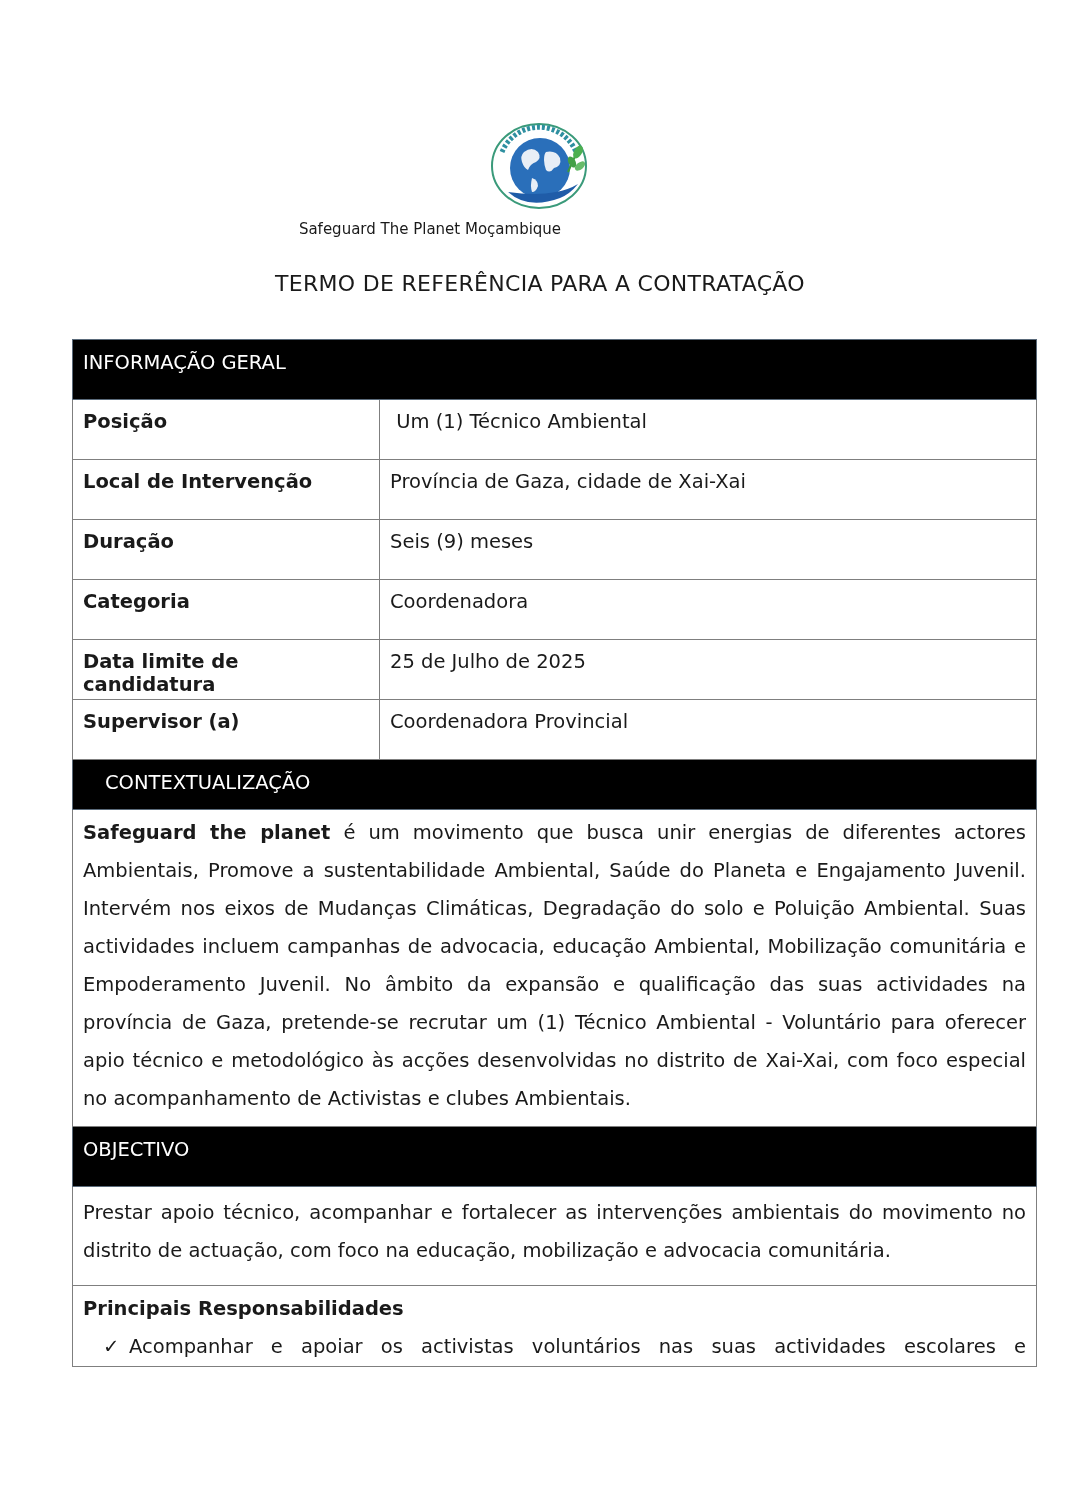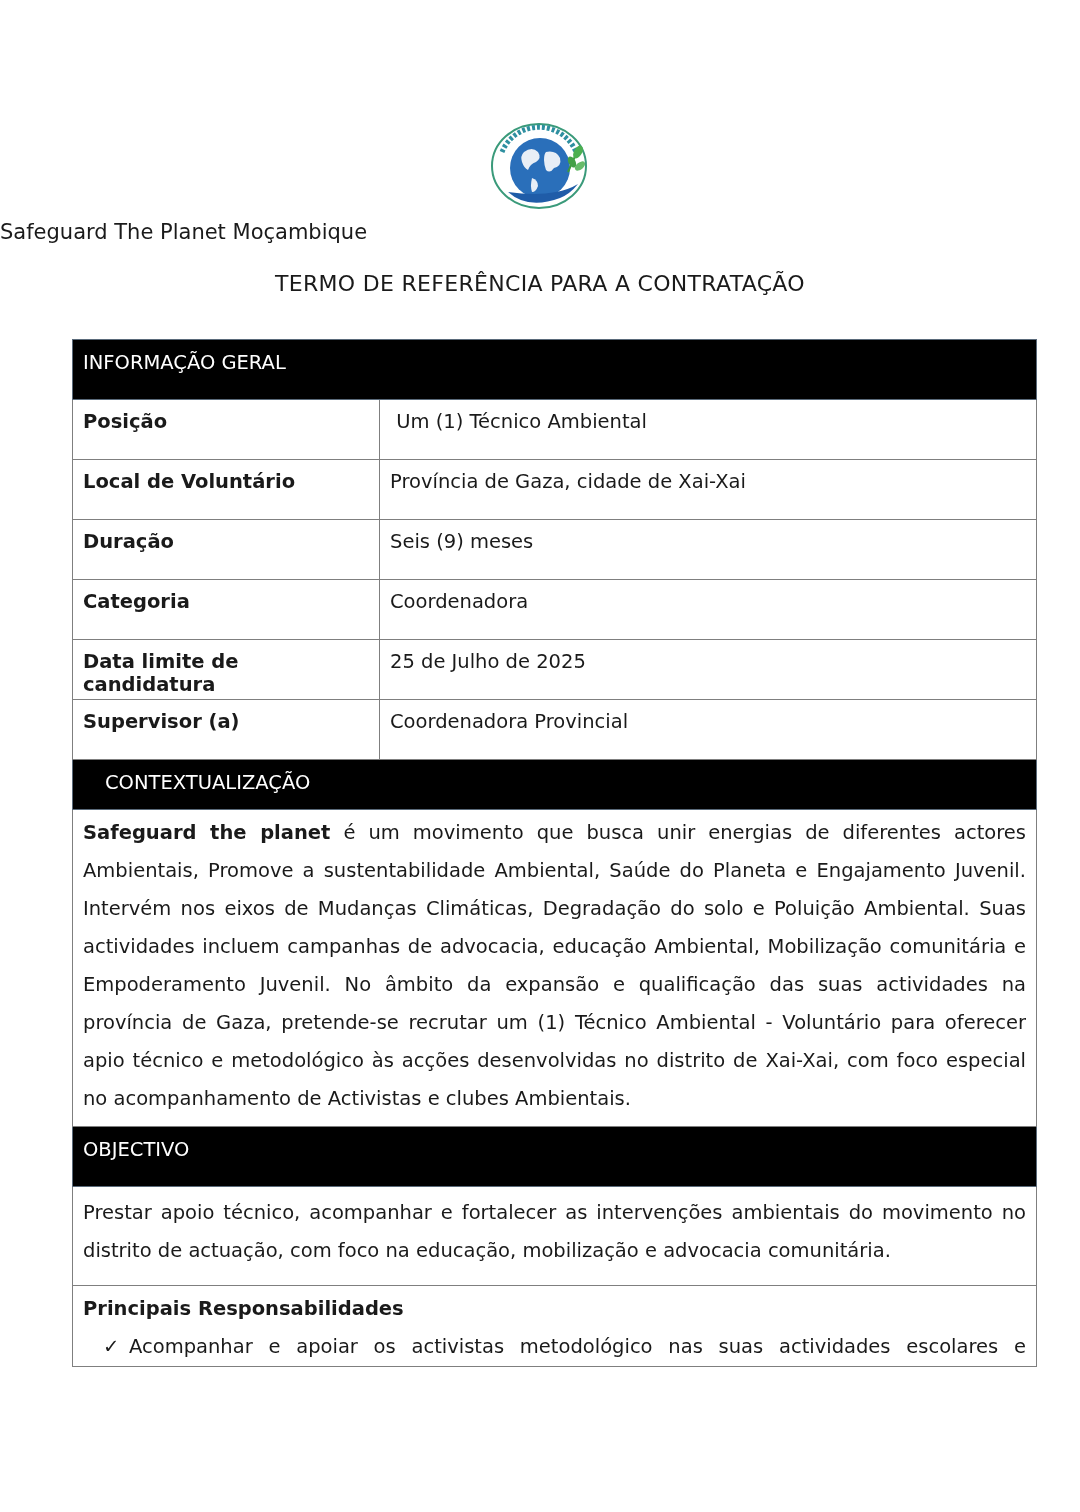--- a/index.html
+++ b/index.html
@@ -1,20 +1,20 @@
 <!DOCTYPE html>
 <html><head>
 <meta charset="utf-8">
 <style>
   html, body { margin:0; padding:0; background:#ffffff; }
   body { width:1080px; height:1512px; position:relative; overflow:hidden;
          font-family:"DejaVu Sans", sans-serif; color:#1a1a1a; }
   .logo { position:absolute; left:488px; top:122px; width:102px; height:90px; }
-  .org-name { position:absolute; left:0; top:220px; width:860px; 
-              font-size:21px; }
+  .org-name { position:absolute; left:0; top:220px; width:860px; text-align:center;
+              font-size:15px; }
   .doc-title { position:absolute; left:0; top:271px; width:1080px; text-align:center;
                font-size:22px; letter-spacing:0.3px; }
   table.tor { position:absolute; left:72px; top:339px; width:965px; border-collapse:collapse;
               font-size:19.5px; table-layout:fixed; }
   table.tor td { border:1.5px solid #7f7f7f; padding:0 10px; vertical-align:top; }
   tr.hdr td { background:#000000; color:#ffffff; border-color:#5a6a7a; }
   tr.hdr.tall td { height:60px; padding-top:11px; box-sizing:border-box; }
   tr.hdr.short td { height:50px; padding-top:11px; box-sizing:border-box;padding-left:32px; }
   tr.info td { height:60px; padding-top:10px; box-sizing:border-box; }
   td.lbl { font-weight:bold; width:287px; }
@@ -54,21 +54,21 @@
     </colgroup>
   <tbody>
       <tr class="hdr tall">
     <td colspan="2">INFORMAÇÃO GERAL</td>
   </tr>
   <tr class="info">
     <td class="lbl">Posição</td>
     <td style="white-space:pre"> Um (1) Técnico Ambiental</td>
   </tr>
   <tr class="info">
-    <td class="lbl">Local de Voluntário</td>
+    <td class="lbl">Local de Intervenção</td>
     <td>Província de Gaza, cidade de Xai-Xai</td>
   </tr>
   <tr class="info">
     <td class="lbl">Duração</td>
     <td>Seis (9) meses</td>
   </tr>
   <tr class="info">
     <td class="lbl">Categoria</td>
     <td>Coordenadora</td>
   </tr>
@@ -90,18 +90,18 @@
     <td colspan="2">OBJECTIVO</td>
   </tr>
   <tr>
     <td colspan="2" class="obj">Prestar apoio técnico, acompanhar e fortalecer as intervenções ambientais do movimento no distrito de actuação, com foco na educação, mobilização e advocacia comunitária.</td>
   </tr>
   <tr>
     <td colspan="2" style="padding-bottom:0">
       <div class="resp-title">Principais Responsabilidades</div>
       <div class="resp-item">
         <span class="check">✓</span>
-        <span style="flex:1">Acompanhar e apoiar os activistas metodológico nas suas actividades escolares e</span>
+        <span style="flex:1">Acompanhar e apoiar os activistas voluntários nas suas actividades escolares e</span>
       </div>
     </td>
   </tr>
 </tbody>
   </table>
 
 </body></html>

